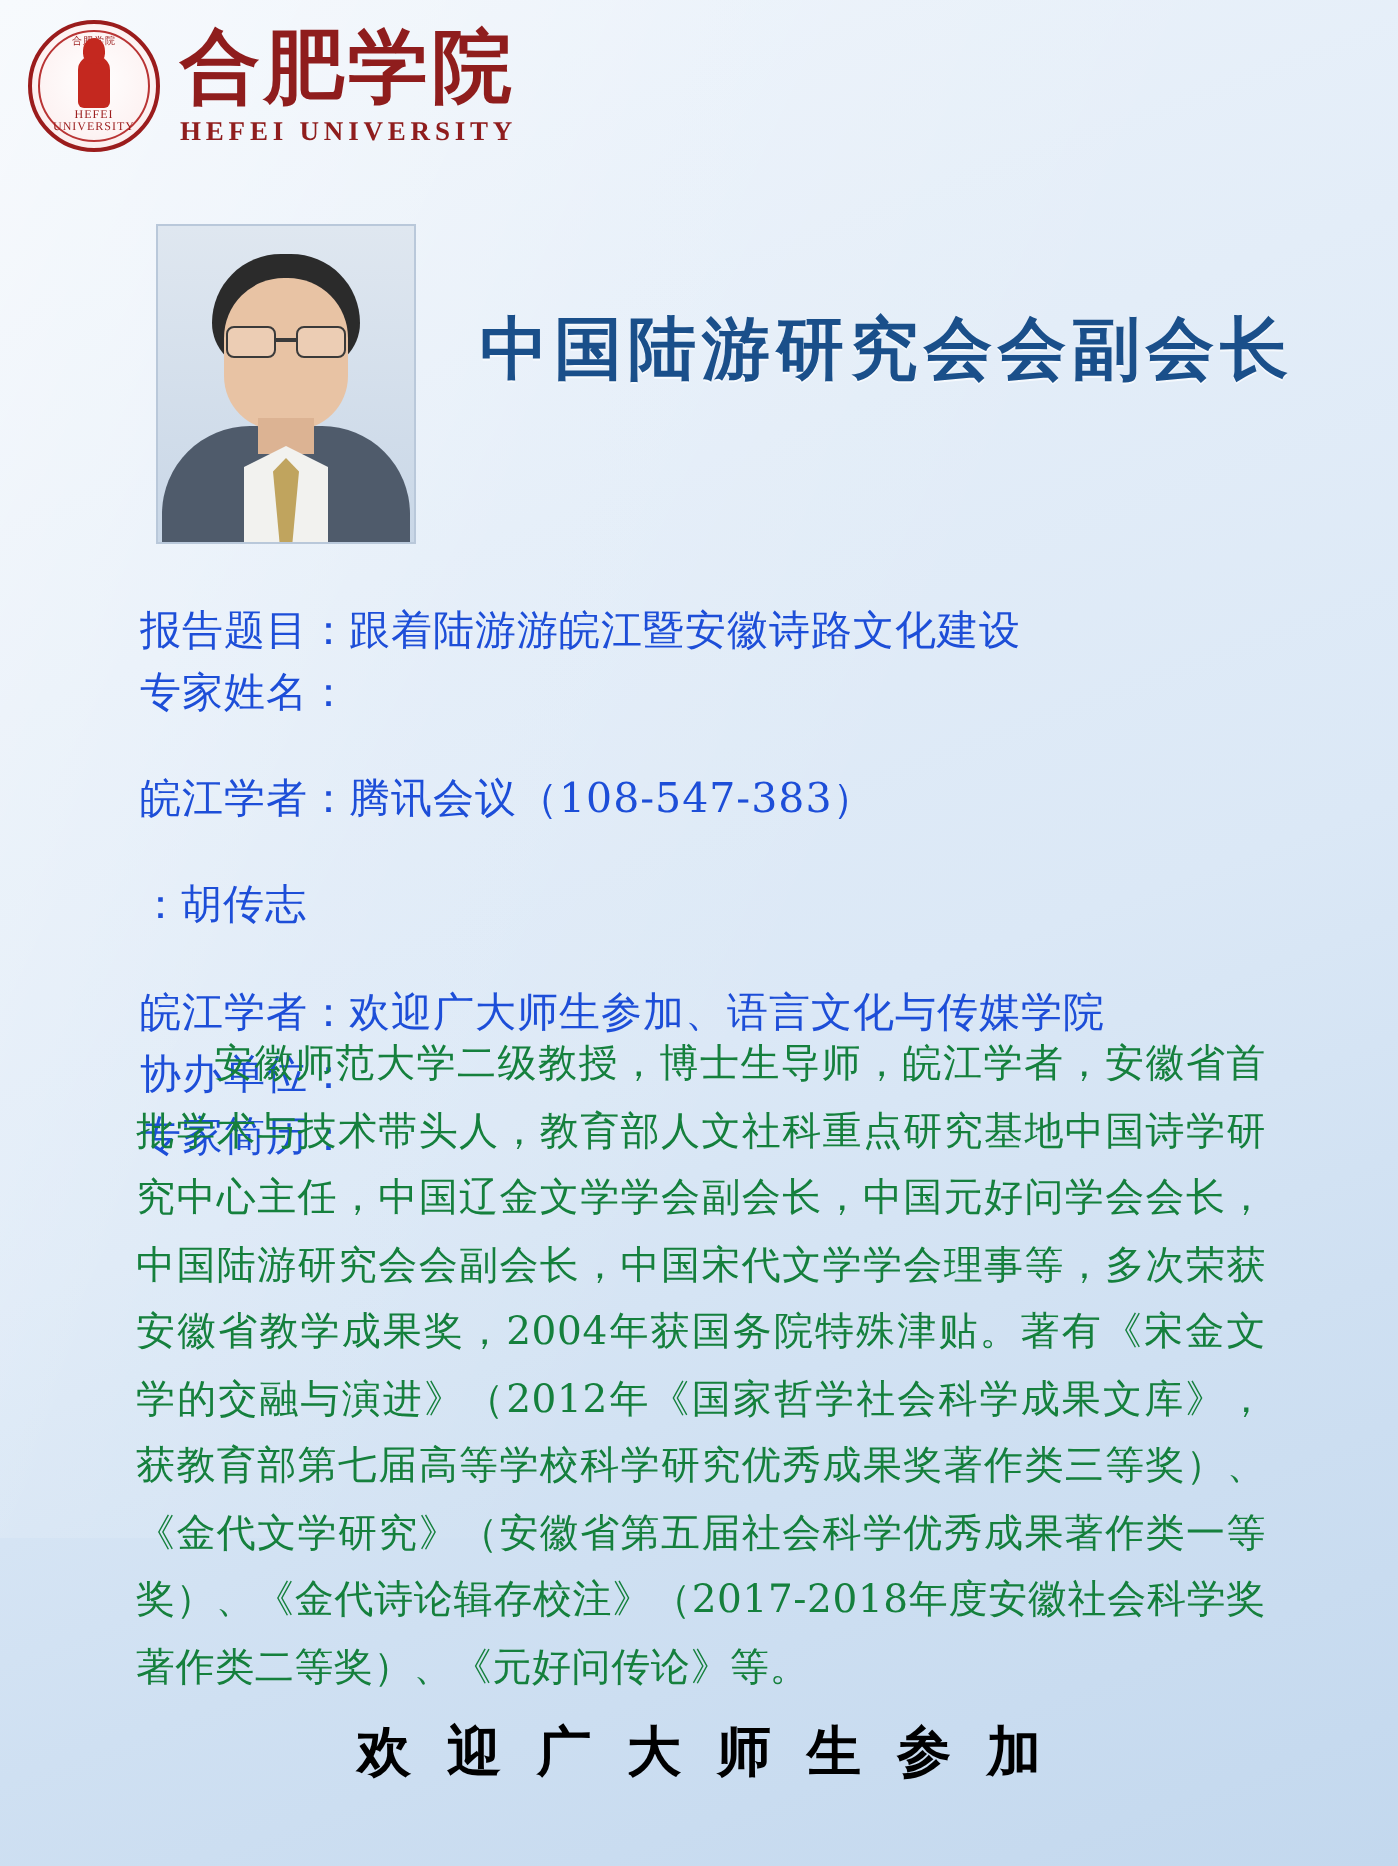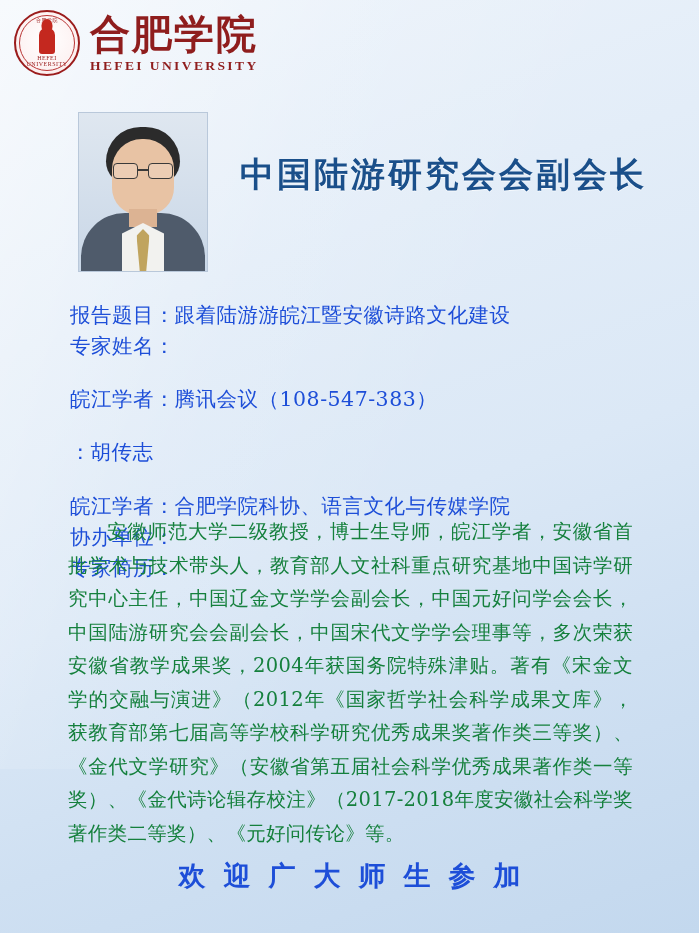--- a/index.html
+++ b/index.html
@@ -279,21 +279,21 @@
   
   .footer {
     position: absolute;
     left: 0;
     right: 0;
     top: 858px;
     text-align: center;
     font-family: Liberation Mono, monospace;
     font-size: 27px;
     font-weight: bold;
-    color: #1d4ed8;
+    color: #000000;
     letter-spacing: 18px;
     text-indent: 18px;
   }
 </style>
 </head>
 <body>
 
 <div class="poster">
 
   <div class="header">
@@ -346,21 +346,21 @@
     </div>
 
     <div class="info-row">
       <span class="info-colon">：</span>
       <span class="info-value">胡传志</span>
     </div>
 
     <div class="info-row">
       <span class="info-label">皖江学者</span>
       <span class="info-colon">：</span>
-      <span class="info-value">合肥学院科协、语言文化与传媒学院</span>
+      <span class="info-value">欢迎广大师生参加、语言文化与传媒学院</span>
     </div>
 
     <div class="info-row">
       <span class="info-label">协办单位</span>
       <span class="info-colon">：</span>
     </div>
 
     <div class="info-row bio-head">
       <span class="info-label">专家简历</span>
       <span class="info-colon">：</span>

